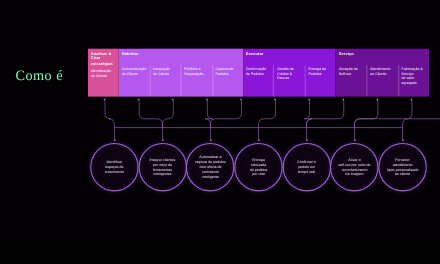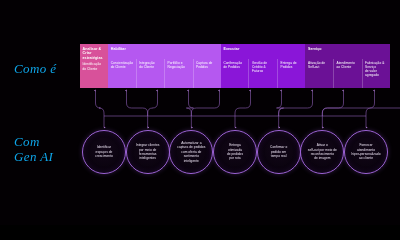--- a/index.html
+++ b/index.html
@@ -8,25 +8,24 @@
     width:400px;height:225px;overflow:hidden;position:relative;
     font-family:"Liberation Sans",sans-serif;
     background:#030003;
   }
   #stage{position:absolute;inset:0;width:400px;height:225px;}
 
   
   .axis-label{
     position:absolute;
     font-family:"Liberation Serif",serif;
-    color:#0ea5e9;
+    color:#86efac;
     letter-spacing:.4px;
     line-height:1.18;
     white-space:pre-line;
-    font-style:italic;
   }
   #label-como{left:14px;top:61px;font-size:13px;}
   #label-genai{left:14px;top:134px;font-size:13px;}
 
   
   #band{
     position:absolute;left:80px;top:44px;width:310px;height:44px;
     display:flex;overflow:hidden;
   }
   .band-group{
@@ -82,22 +81,20 @@
     letter-spacing:.05px;
   }
 </style>
 </head>
 <body>
 
 <div id="stage">
 
   <div class="axis-label" id="label-como">Como é</div>
 
-  <div class="axis-label" id="label-genai">Com
-Gen AI</div>
 
   <div id="band">
       <div class="band-group" style="width: 31px; background: rgb(216, 81, 154);">
         <div class="band-group-title">Analisar &amp;
 Criar
 estratégias</div>
         <div class="band-cells">
           <div class="band-cell">Identificação
 do Cliente</div>
         </div>

